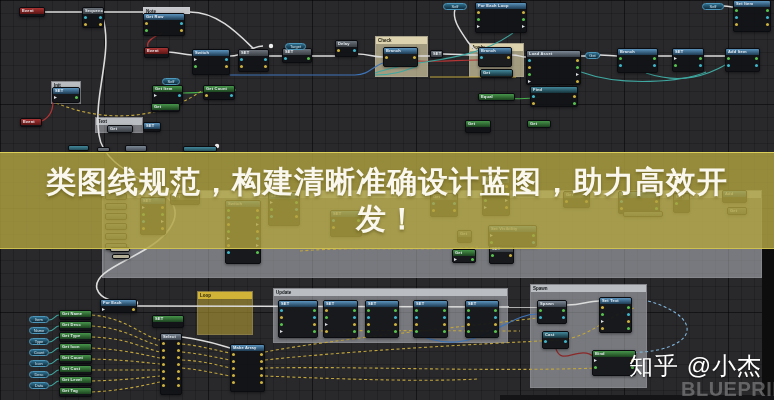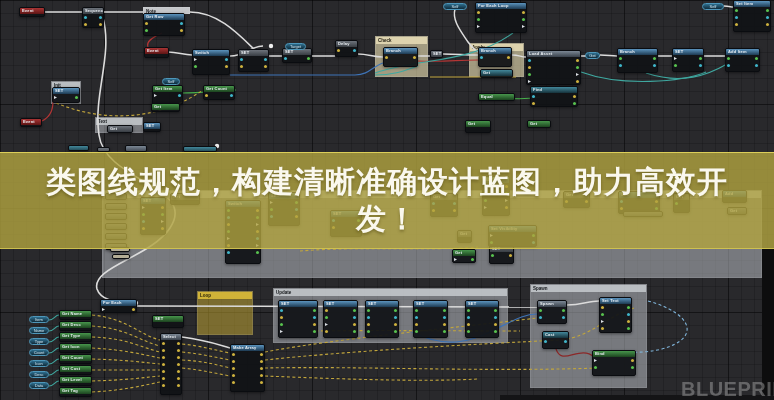--- a/index.html
+++ b/index.html
@@ -988,14 +988,15 @@
     </div>
 
   <div class="darkrect" style="left:762px;top:249px;width:12px;height:151px;background:#0d0d0e;"></div>
   <div class="darkrect" style="left:500px;top:395px;width:274px;height:5px;background:#141416;"></div>
 
   <div id="banner">
     <div class="banner-line">类图线规范，构建清晰准确设计蓝图，助力高效开</div>
     <div class="banner-line">发！</div>
   </div>
 
+  <div id="wm-zhihu">知乎 @小杰</div>
   <div id="wm-bp">BLUEPRINT</div>
 </div>
 
 </body></html>

